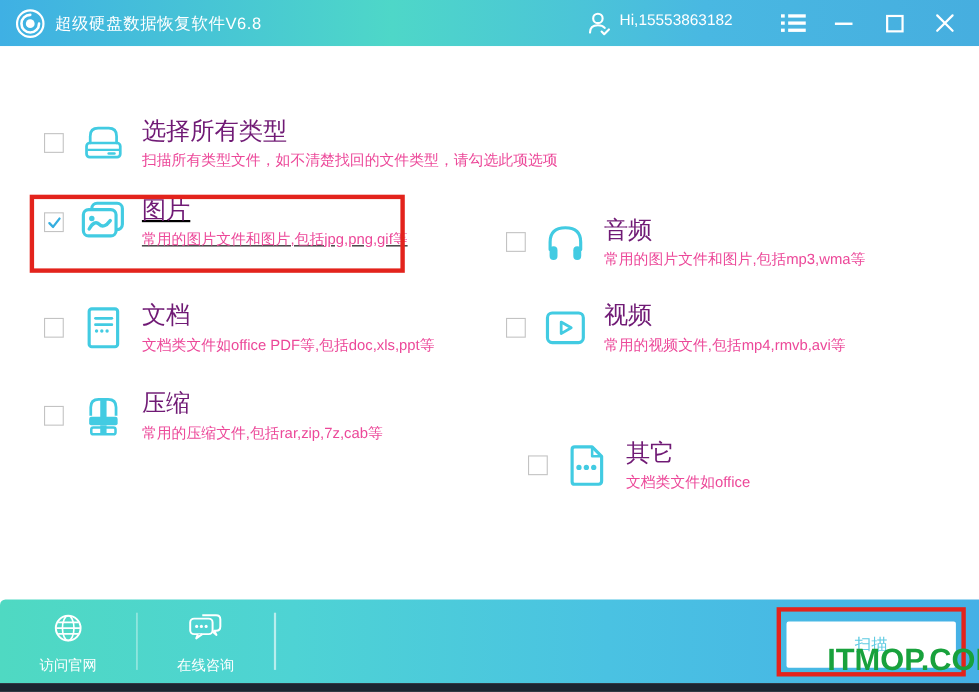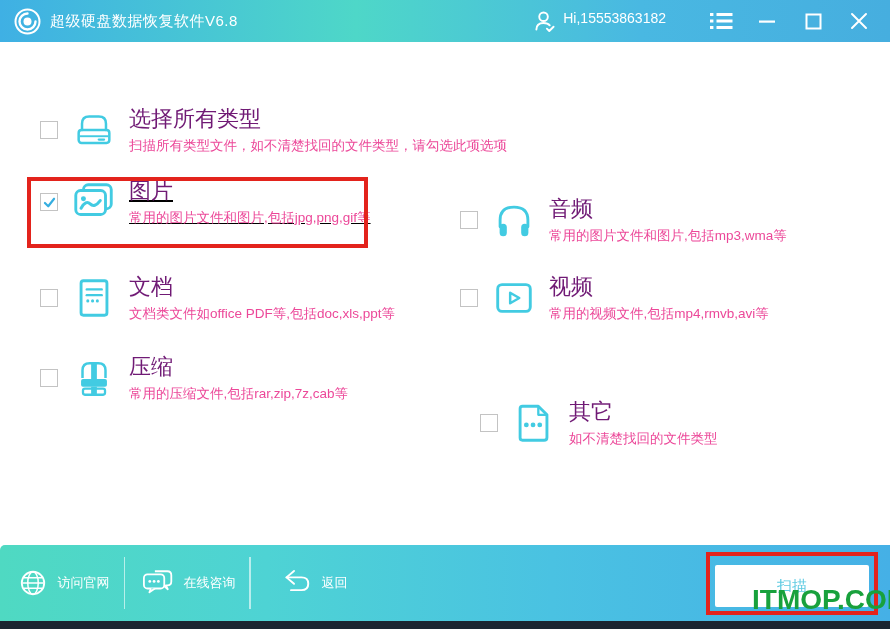--- a/index.html
+++ b/index.html
@@ -35,21 +35,21 @@
   .annot { position:absolute; border:4px solid #e3231c; pointer-events:none; }
   .annot-image { left:27px; top:135px; width:341px; height:71px; }
 
   
   .toolbar {
     position:absolute; left:0; top:545px; width:890px; height:76px;
     background:linear-gradient(90deg,#4fd9c2 0%,#4ed3d4 30%,#4ac2e2 62%,#45b0e6 100%);
     border-top-left-radius:5px;
   }
   .tb-group { position:absolute; left:0; top:0; height:76px; display:flex; align-items:stretch; }
-  .tb-item { width:124px; display:flex; flex-direction:row; align-items:center; justify-content:center; gap:7px; color:#fff; cursor:default; }
+  .tb-item { width:124px; display:flex; flex-direction:column; align-items:center; justify-content:center; gap:7px; color:#fff; cursor:default; }
   .tb-item svg { display:block; }
   .tb-label { font-size:13px; }
   .tb-sep { width:1px; height:52px; background:rgba(255,255,255,.6); align-self:center; }
 
   .scan-btn {
     position:absolute; left:715px; top:20px; width:154px; height:42px;
     background:#fff; border-radius:2px; display:flex; align-items:center; justify-content:center;
     color:#5fcbe2; font-size:15px; cursor:default;
   }
   .annot-scan { left:706px; top:7px; width:172px; height:63px; z-index:5; }
@@ -235,21 +235,21 @@
         <svg viewBox="0 0 48 48" width="46" height="46">
           <path d="M12 6.5 H28.5 L37.5 15.5 V39 Q37.5 42 34.5 42 H12 Q9.5 42 9.5 39.5 V9 Q9.5 6.5 12 6.5 Z" fill="none" stroke="currentColor" stroke-width="3" stroke-linejoin="round"></path>
           <path d="M28.5 6.5 V15.5 H37.5" fill="none" stroke="currentColor" stroke-width="2.4" stroke-linejoin="round"></path>
           <circle cx="16" cy="26" r="2.5" fill="currentColor"></circle>
           <circle cx="23" cy="26" r="2.5" fill="currentColor"></circle>
           <circle cx="30" cy="26" r="2.5" fill="currentColor"></circle>
         </svg>
       </span>
       <span class="type-text">
         <span class="type-title">其它</span>
-        <span class="type-sub">如不清楚找回的文件类型</span>
+        <span class="type-sub">文档类文件如office</span>
       </span>
     </div>
 
     <div class="annot annot-image"></div>
   </div>
 
   <div class="toolbar">
     <div class="tb-group">
 
       <div class="tb-item">
@@ -270,27 +270,20 @@
           <circle cx="13.5" cy="21" r="1.8" fill="#fff"></circle>
           <circle cx="19" cy="21" r="1.8" fill="#fff"></circle>
           <circle cx="24.5" cy="21" r="1.8" fill="#fff"></circle>
         </svg>
         <span class="tb-label">在线咨询</span>
       </div>
       <div class="tb-sep"></div>
 
       <div class="tb-sep"></div>
 
-      <div class="tb-item">
-        <svg width="36" height="34" viewBox="0 0 48 44">
-          <path d="M20 6 L10 14.5 L20 23" fill="none" stroke="#fff" stroke-width="2.6" stroke-linecap="round" stroke-linejoin="round"></path>
-          <path d="M10 14.5 H30 Q39 14.5 39 23 Q39 31.5 30 31.5 H16" fill="none" stroke="#fff" stroke-width="2.6" stroke-linecap="round"></path>
-        </svg>
-        <span class="tb-label">返回</span>
-      </div>
     </div>
 
     <div class="scan-btn">
       <span>扫描</span>
     </div>
     <div class="annot annot-scan"></div>
   </div>
 
   <div class="watermark">ITMOP.COM</div>
   <div class="bottom-strip"></div>

